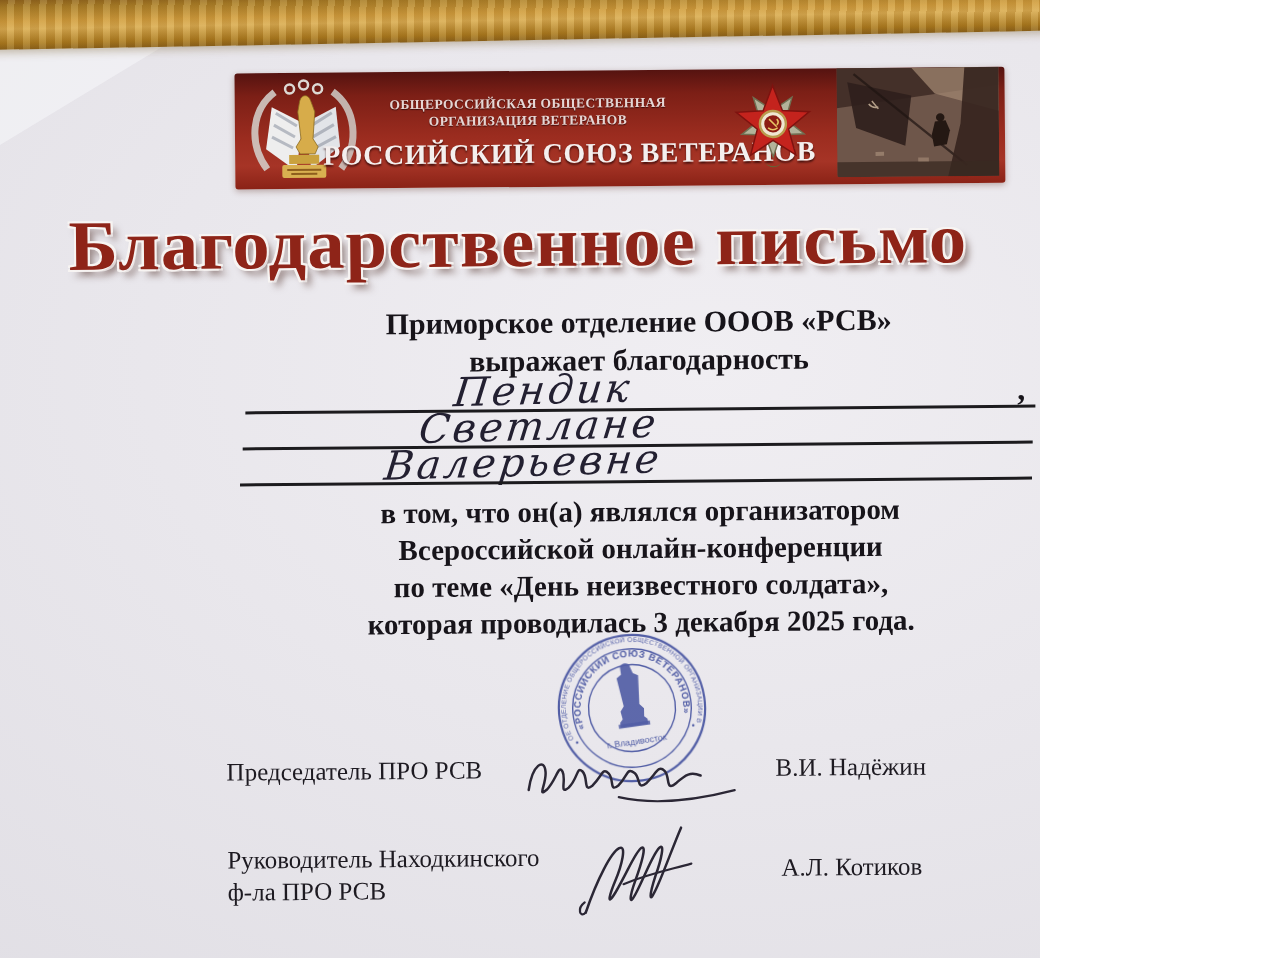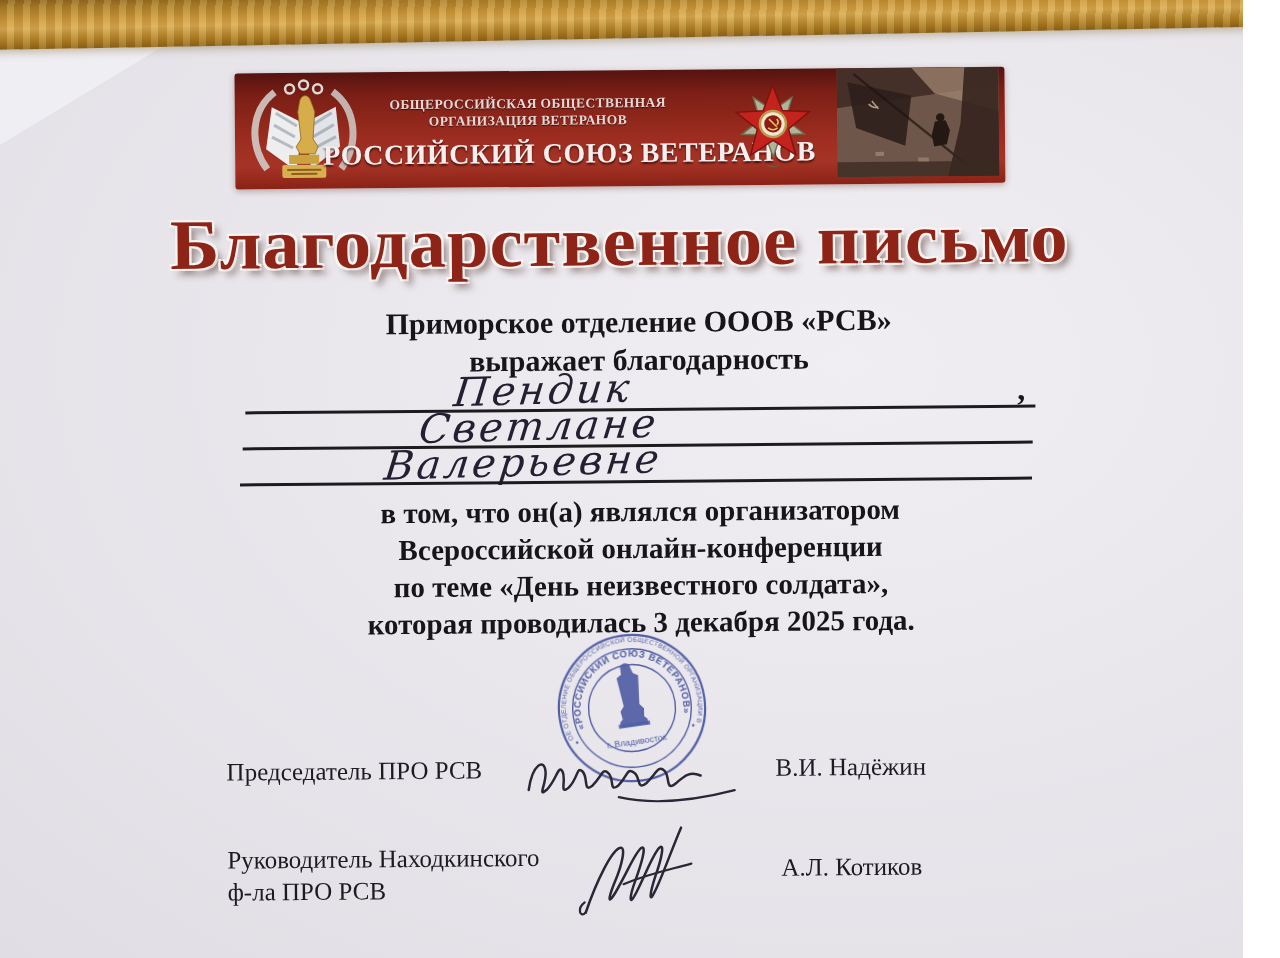--- a/index.html
+++ b/index.html
@@ -1,20 +1,20 @@
 <!DOCTYPE html>
 <html><head>
 <meta charset="utf-8">
 <style>
   * { margin:0; padding:0; box-sizing:border-box; }
   html,body { width:1280px; height:958px; overflow:hidden; }
   body { font-family:"Liberation Serif", serif; }
 
   .scene{
-    position:relative; width:1243px; height:958px; overflow:hidden;
+    position:relative; width:1040px; height:958px; overflow:hidden;
     background:
       radial-gradient(1250px 850px at 68% 38%, #f0eef2 0%, #e9e7ec 45%, #e0dee4 100%);
   }
 
   
   .wood{
     position:absolute; left:-24px; top:-16px; width:1340px; height:54px;
     transform:rotate(-1.05deg);
     background:linear-gradient(180deg,#7d5318 0%,#a87d28 22%,#cf9c3e 48%,#d8ab52 62%,#a9791f 88%,#8a611a 100%);
     box-shadow:0 3px 9px rgba(110,80,25,.35);

